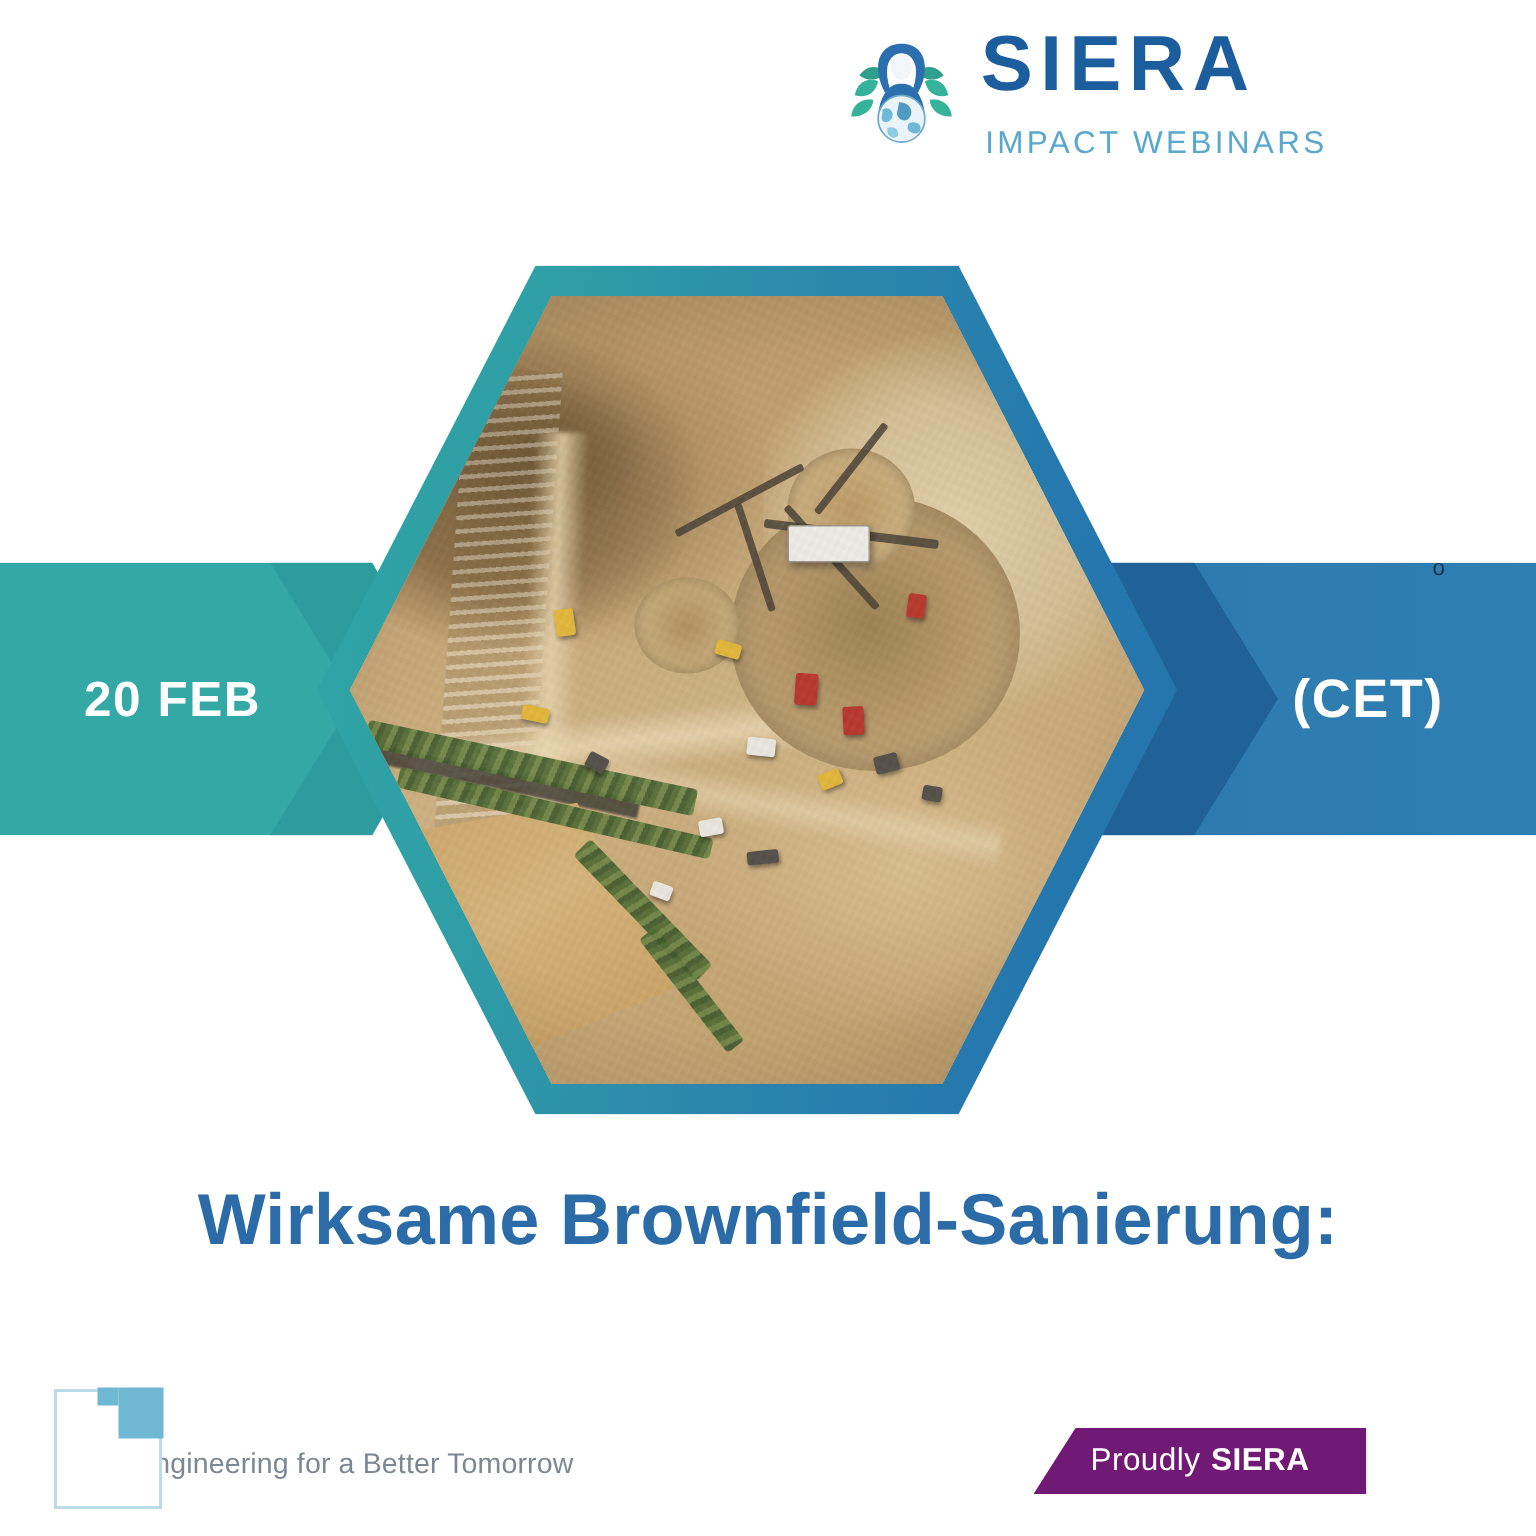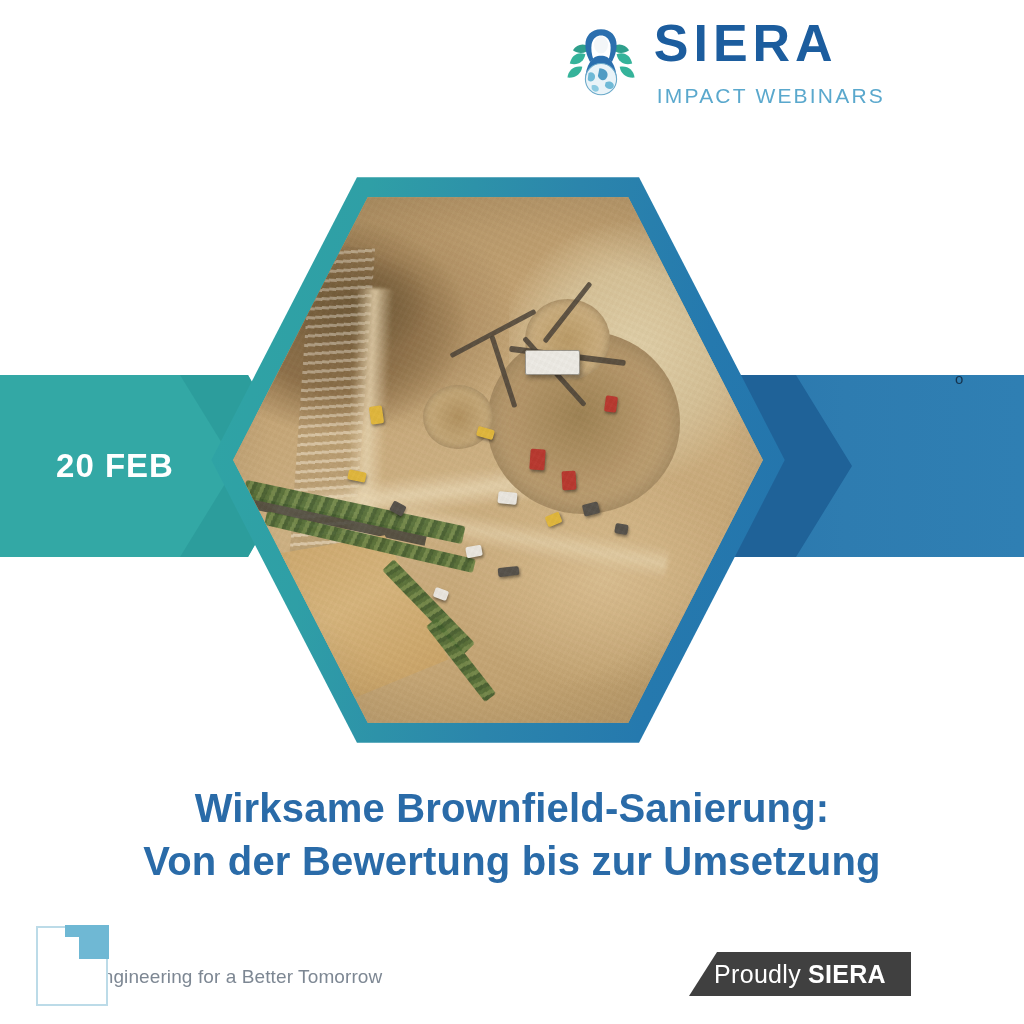--- a/index.html
+++ b/index.html
@@ -153,41 +153,41 @@
     background:
       repeating-linear-gradient(118deg,rgba(255,255,255,.05) 0 2px,rgba(90,70,40,.05) 2px 5px),
       repeating-linear-gradient(24deg,rgba(255,255,255,.04) 0 3px,rgba(80,62,35,.05) 3px 7px);}
   .p-vig{position:absolute;inset:0;
     background:radial-gradient(ellipse 78% 78% at 50% 50%, rgba(0,0,0,0) 55%, rgba(40,28,12,.22) 100%);}
 
   
   .title{
     position:absolute;left:0;top:782px;width:1024px;
     text-align:center;color:#2a6ba8;font-weight:bold;
-    font-size:40px;line-height:1.32;letter-spacing:.2px;
+    font-size:48px;line-height:1.32;letter-spacing:.2px;
   }
 
   
   .foot-left{position:absolute;left:36px;top:922px;height:84px;display:flex;align-items:flex-end;}
   .foot-mark{position:relative;width:72px;height:80px;flex:0 0 72px;}
   .foot-mark .outline{position:absolute;inset:0;border:2px solid #bcdbe8;background:#fff;}
   .foot-mark .tab{position:absolute;right:-1px;top:-1px;width:30px;height:34px;background:#6fb8d4;}
   .foot-mark .tab2{position:absolute;right:29px;top:-1px;width:14px;height:12px;background:#6fb8d4;}
   .foot-tag{
     font-size:19px;color:#7d8793;margin-left:-18px;margin-bottom:18px;
     white-space:nowrap;letter-spacing:.1px;
   }
 
   
   .foot-badge{
     position:absolute;right:0;top:952px;width:222px;height:44px;
-    background:#404040;
+    background:#701a75;
     clip-path:polygon(28px 0,222px 0,222px 44px,0 44px);
     display:flex;align-items:center;justify-content:center;
-    color:#ffffff;font-size:25px;letter-spacing:.3px;
+    color:#ffffff;font-size:21px;letter-spacing:.3px;
   }
   .foot-badge b{font-weight:bold;margin-left:7px;}
 </style>
 </head>
 <body>
 
 <div class="stage">
 
   <div class="brand">
     <span class="brand-mark">
@@ -229,20 +229,21 @@
 
   <div class="band">
     <div class="band-left"></div>
     <div class="band-left-deep"></div>
     <div class="band-right"></div>
     <div class="band-right-deep"></div>
 
     <div class="band-label left">20 FEB</div>
 
     <div class="band-label right">
+      <span>(CET)</span>
     </div>
   </div>
   <span class="artifact-o">o</span>
 
   <div class="hex-wrap">
     <div class="hex-border"></div>
     <div class="hex-photo">
       <div class="photo">
         <div class="p-base"></div>
         <div class="p-mound"></div>
@@ -284,21 +285,20 @@
         <div class="veh dark" style="left:30%;top:58%;width:2.6%;height:2%;transform:rotate(28deg);"></div>
         <div class="veh dark" style="left:50%;top:70%;width:4%;height:1.6%;transform:rotate(-6deg);"></div>
         <div class="p-noise"></div>
         <div class="p-vig"></div>
       </div>
     </div>
   </div>
 
   <div class="title">
     <div>Wirksame Brownfield-Sanierung:</div>
-    <div>Von der Bewertung bis zur Umsetzung</div>
   </div>
 
   <div class="foot-left">
     <span class="foot-mark">
       <span class="outline"></span>
       <span class="tab"></span>
       <span class="tab2"></span>
     </span>
     <span class="foot-tag">Engineering for a Better Tomorrow</span>
   </div>

